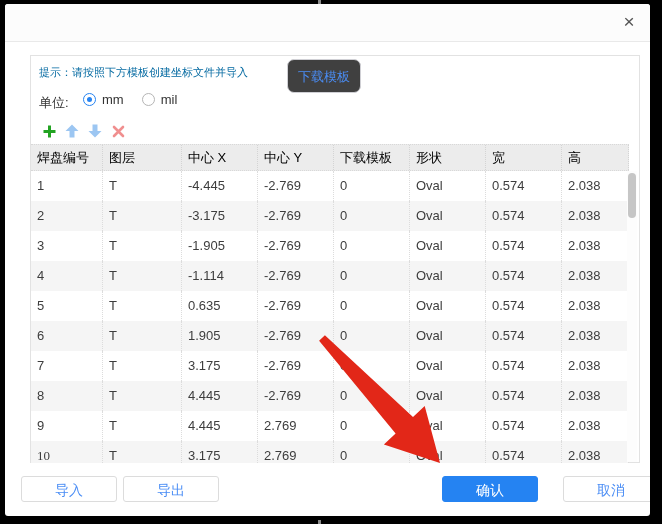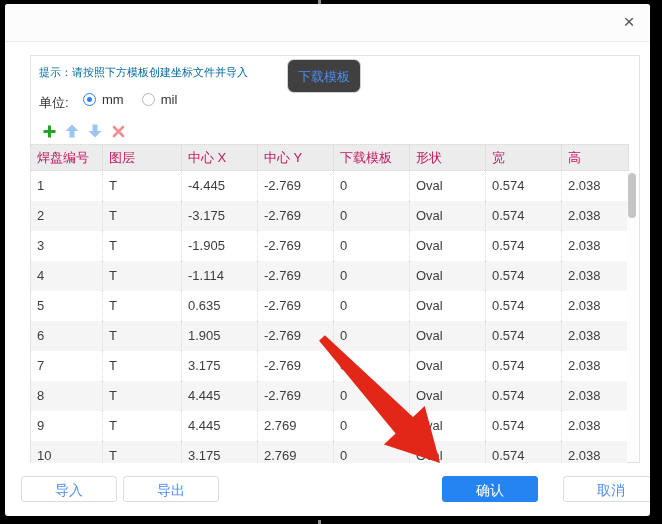--- a/index.html
+++ b/index.html
@@ -16,21 +16,21 @@
   .unit-label{position:absolute;left:8px;top:38px;font-size:13px;color:#333;}
   .radio-group{position:absolute;left:52px;top:36px;display:flex;align-items:center;}
   .radio-opt{display:flex;align-items:center;margin-right:18px;cursor:pointer;}
   .radio-circle{width:13px;height:13px;border-radius:50%;border:1px solid #b5b5b5;background:#fff;box-sizing:border-box;position:relative;}
   .radio-opt.checked .radio-circle{border:1px solid var(--accent);}
   .radio-opt.checked .radio-circle::after{content:"";position:absolute;left:3px;top:3px;width:5px;height:5px;border-radius:50%;background:var(--accent);}
   .radio-text{margin-left:6px;font-size:13px;color:#333;}
   .toolbar{position:absolute;left:10px;top:66px;height:18px;display:flex;align-items:center;}
   .tool{width:16px;height:16px;margin-right:7px;cursor:pointer;display:inline-flex;align-items:center;justify-content:center;}
   .table-head{position:absolute;left:0;top:88px;width:598px;height:27px;background:#ececec;border-top:1px dotted #d8d8d8;border-bottom:1px dotted #d8d8d8;display:flex;box-sizing:border-box;}
-  .th{font-size:13px;color:#be185d;line-height:25px;padding-left:6px;box-sizing:border-box;border-right:1px dotted #d4d4d4;overflow:hidden;white-space:nowrap;}
+  .th{font-size:13px;color:#000000;line-height:25px;padding-left:6px;box-sizing:border-box;border-right:1px dotted #d4d4d4;overflow:hidden;white-space:nowrap;}
   .table-body{position:absolute;left:0;top:115px;width:598px;height:292px;overflow:hidden;}
   .tr{display:flex;height:30px;background:#fff;}
   .tr:nth-child(even){background:#f5f5f5;}
   .td{font-size:13px;color:#3d3d3d;line-height:30px;padding-left:6px;box-sizing:border-box;border-right:1px dotted #dcdcdc;overflow:hidden;white-space:nowrap;}
   .scrollbar{position:absolute;right:2px;top:115px;width:10px;height:291px;background:#fdfdfd;}
   .thumb{position:absolute;left:1px;top:2px;width:8px;height:45px;border-radius:4px;background:#c6c6c6;}
   .footer-btn{position:absolute;top:472px;width:96px;height:26px;border-radius:3px;font-size:14px;text-align:center;line-height:24px;box-sizing:border-box;cursor:pointer;}
   .btn-plain{background:#fff;border:1px solid #dcdcdc;color:var(--link);}
   .btn-primary{background:var(--accent);border:1px solid var(--accent);color:#fff;}
   .arrow-overlay{position:absolute;left:0;top:0;width:662px;height:524px;pointer-events:none;}
@@ -181,21 +181,21 @@
             <div class="td" style="width: 72px;">9</div>
             <div class="td" style="width: 79px;">T</div>
             <div class="td" style="width: 76px;">4.445</div>
             <div class="td" style="width: 76px;">2.769</div>
             <div class="td" style="width: 76px;">0</div>
             <div class="td" style="width: 76px;">Oval</div>
             <div class="td" style="width: 76px;">0.574</div>
             <div class="td" style="width: 67px;">2.038</div>
           </div>
           <div class="tr">
-            <div class="td" style="width: 72px;">10</div>
+            <div class="td" style="width: 72px; font-family: Liberation Serif, serif;">10</div>
             <div class="td" style="width: 79px;">T</div>
             <div class="td" style="width: 76px;">3.175</div>
             <div class="td" style="width: 76px;">2.769</div>
             <div class="td" style="width: 76px;">0</div>
             <div class="td" style="width: 76px;">Oval</div>
             <div class="td" style="width: 76px;">0.574</div>
             <div class="td" style="width: 67px;">2.038</div>
           </div>
         </div>
       <div class="scrollbar">

